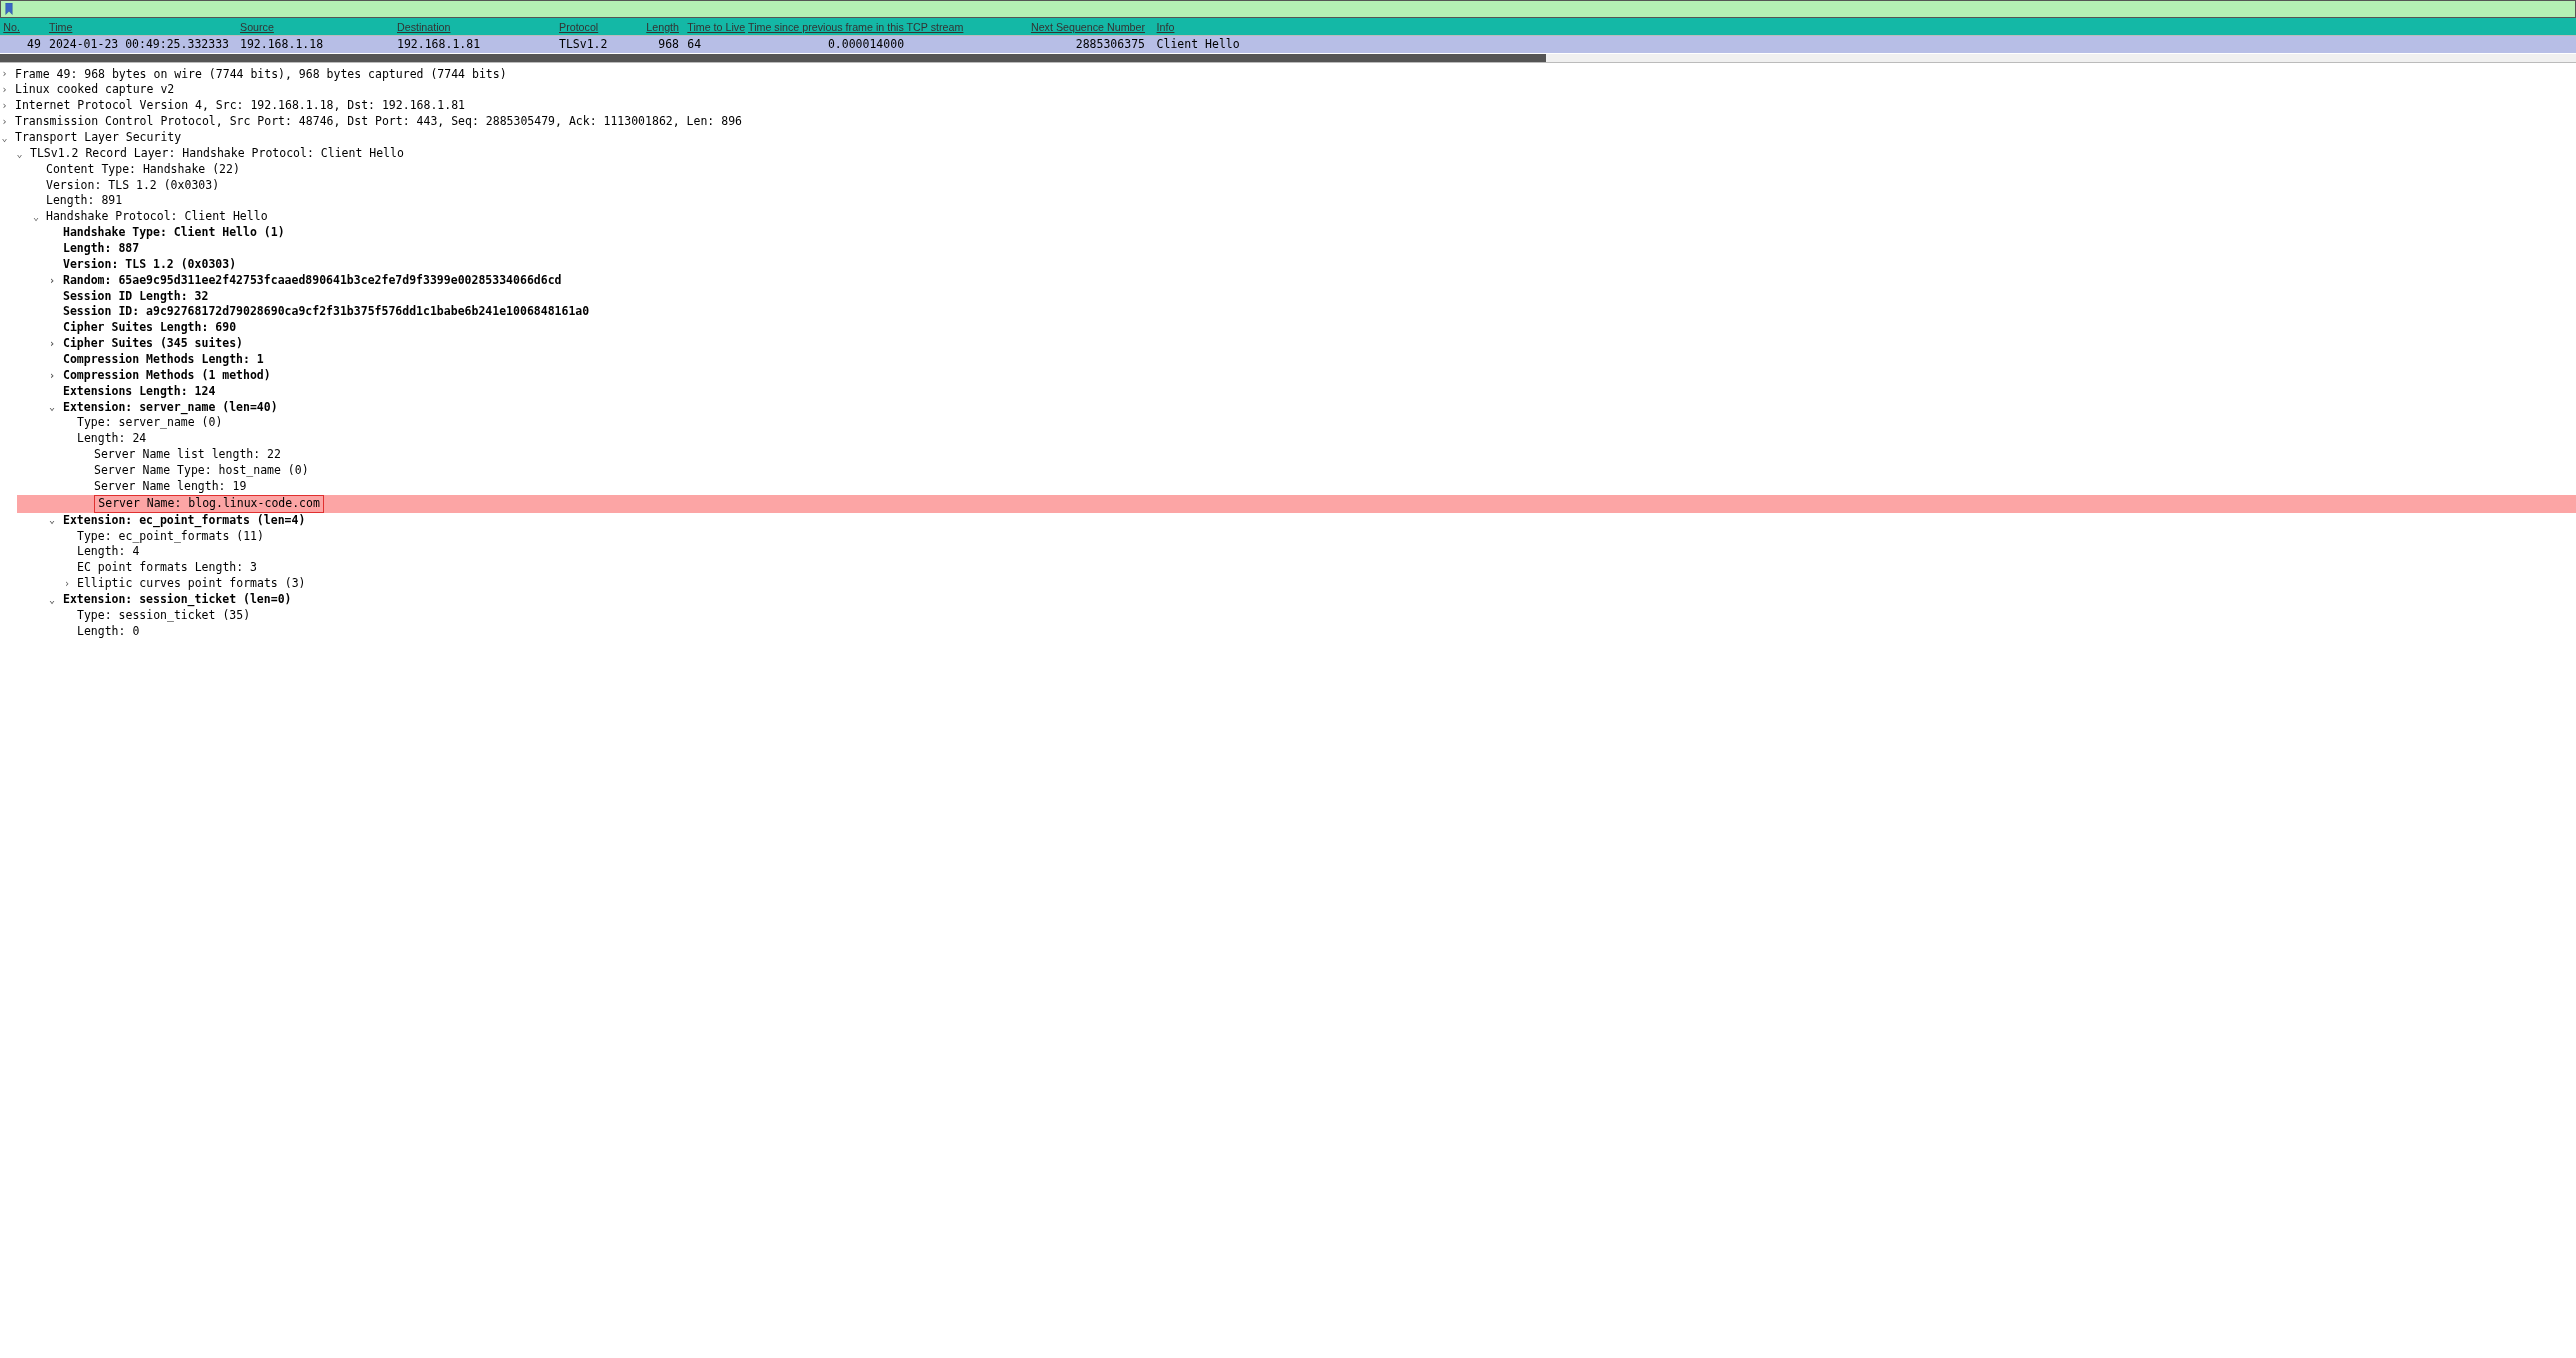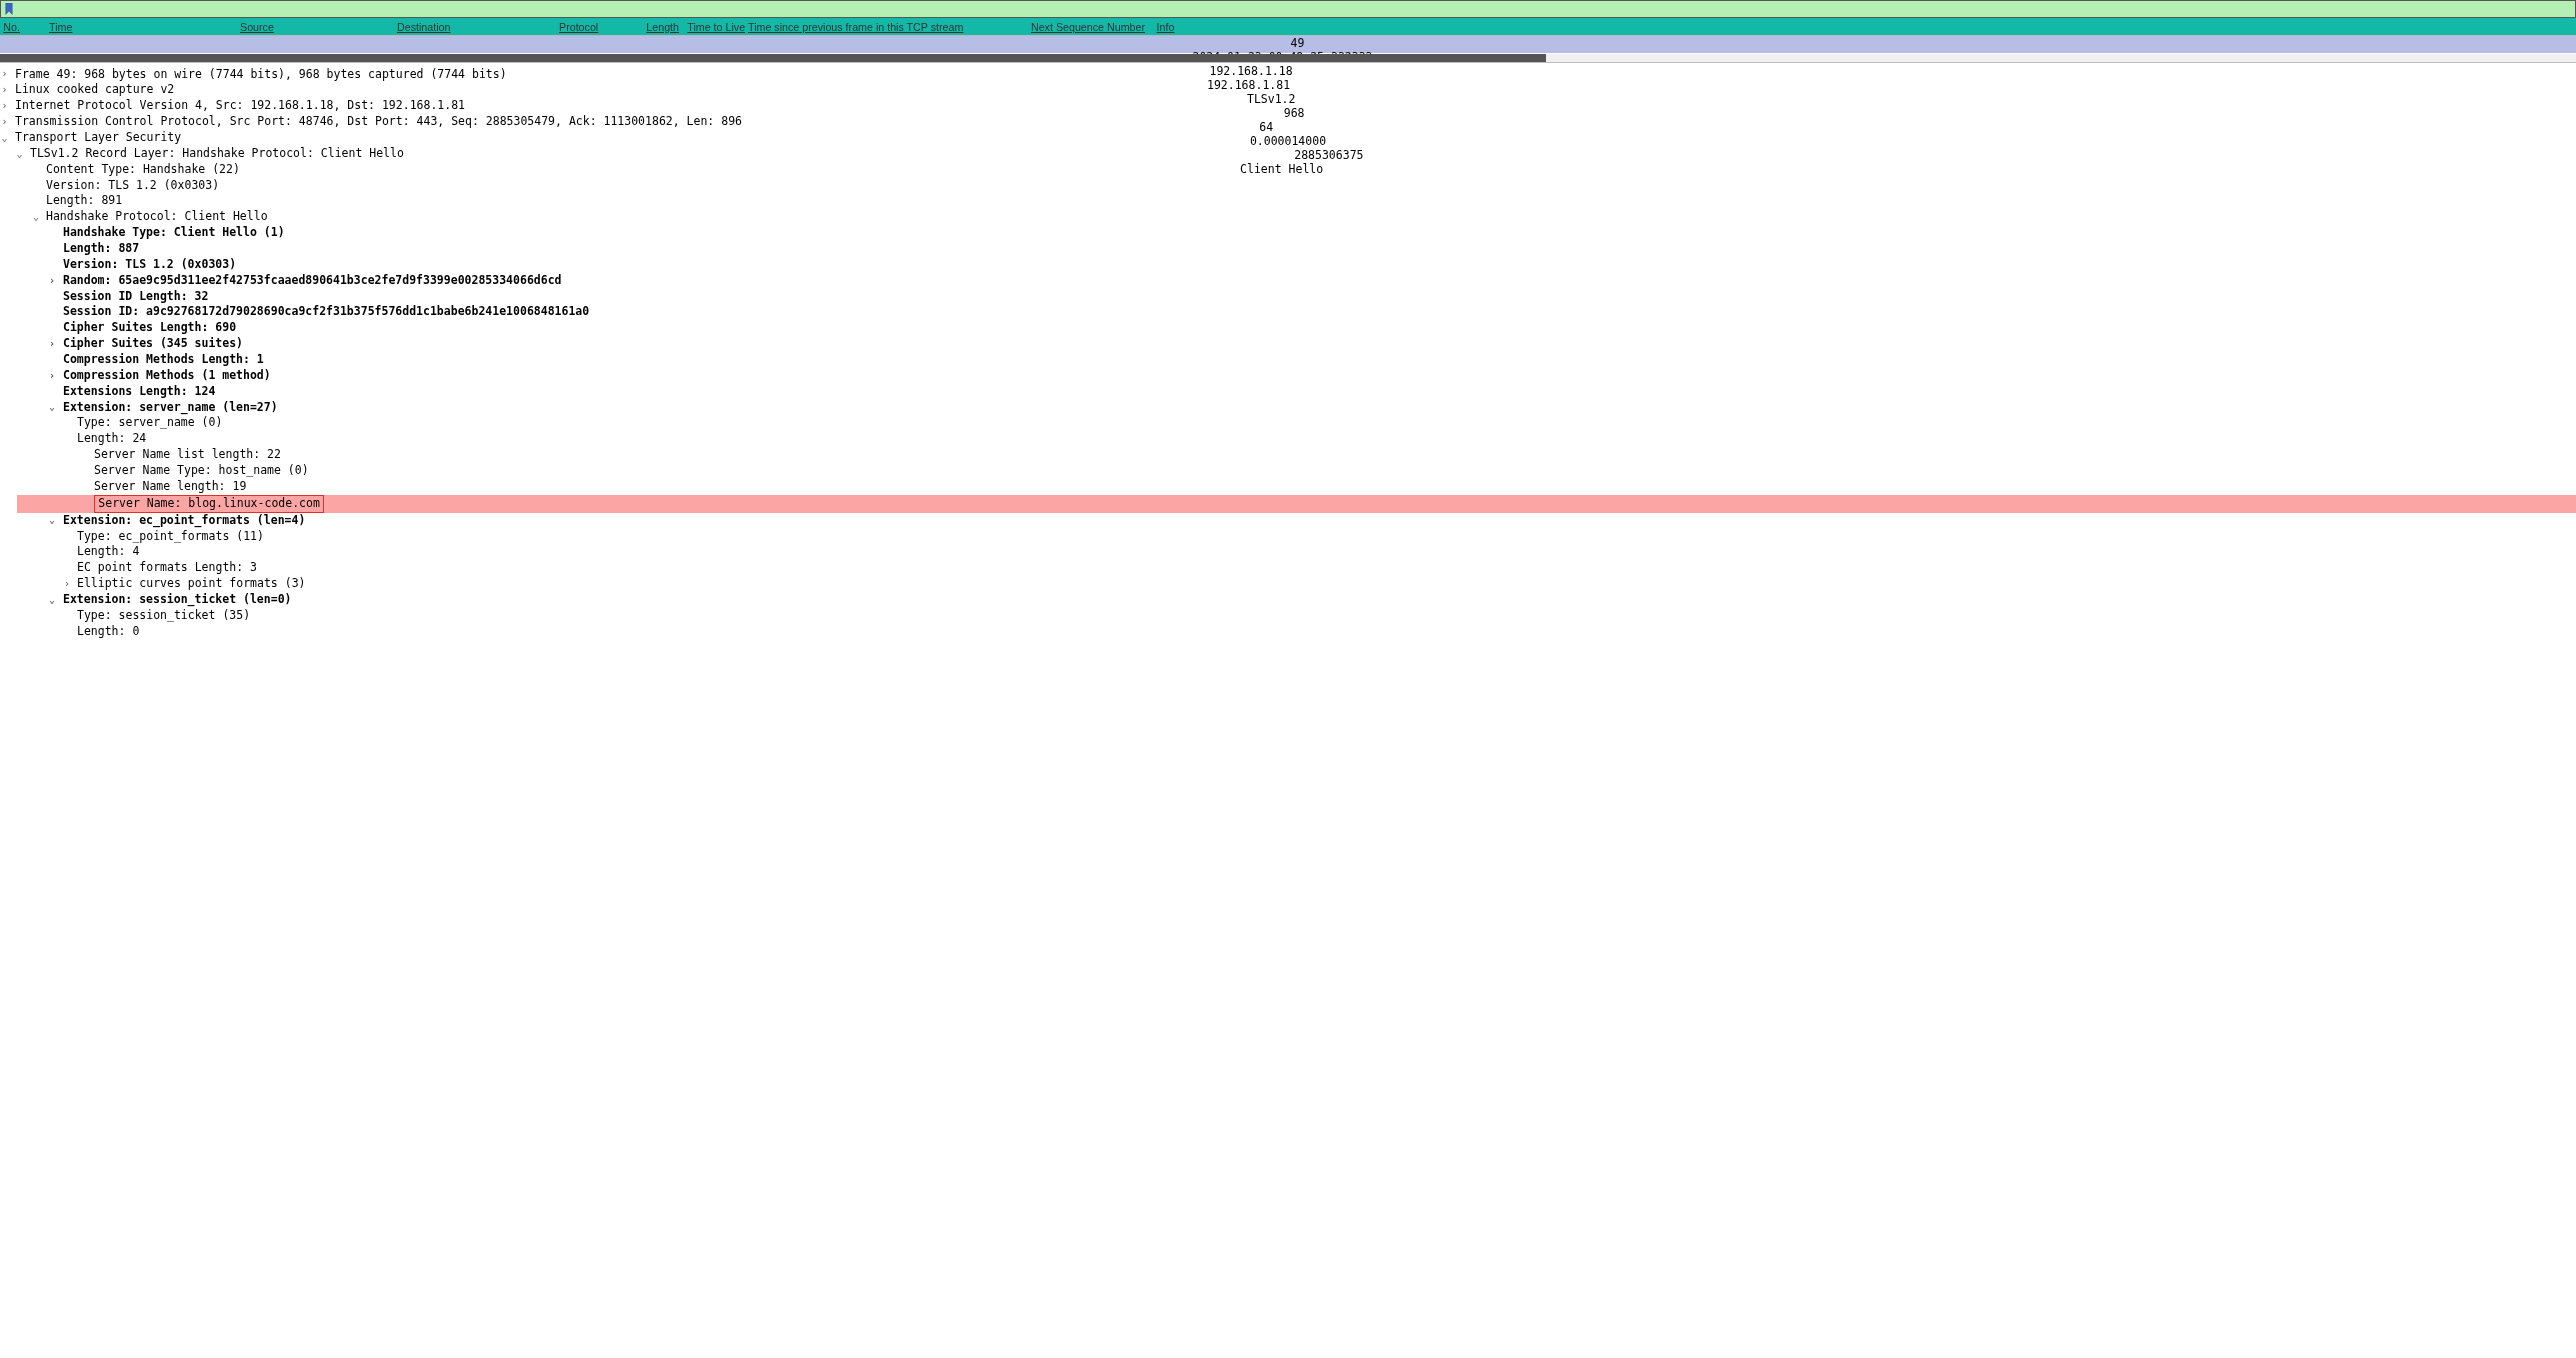--- a/index.html
+++ b/index.html
@@ -53,21 +53,20 @@
 .c-ttl { width:64px; padding-left:3.3px;}
 .c-delta { width:236px; }
 .c-seq { width:171px; text-align:right; padding-right:10px;}
 .c-info { width:99px; padding-left:1.6px;}
 .pkt-row {
   display:flex;
   background:#b7bee6;
   height:16.5px;
   align-items:center;
   font-size:11.5px;
-  flex-direction:column;
 }
 .pkt-row span { display:inline-block; }
 .pkt-row .c-no{ text-align:right; padding-right:8.2px;}
 .scroll-strip{
   height:8.2px;
   background:#f0f0f0;
   margin-top:1.6px;
   position:relative;
 }
 .scroll-thumb{
@@ -153,21 +152,21 @@
   <div class="node lvl3"><span>Version: TLS 1.2 (0x0303)</span></div>
   <div class="node lvl3"><span class="tw">›</span><span>Random: 65ae9c95d311ee2f42753fcaaed890641b3ce2fe7d9f3399e00285334066d6cd</span></div>
   <div class="node lvl3"><span>Session ID Length: 32</span></div>
   <div class="node lvl3"><span>Session ID: a9c92768172d79028690ca9cf2f31b375f576dd1c1babe6b241e1006848161a0</span></div>
   <div class="node lvl3"><span>Cipher Suites Length: 690</span></div>
   <div class="node lvl3"><span class="tw">›</span><span>Cipher Suites (345 suites)</span></div>
   <div class="node lvl3"><span>Compression Methods Length: 1</span></div>
   <div class="node lvl3"><span class="tw">›</span><span>Compression Methods (1 method)</span></div>
   <div class="node lvl3"><span>Extensions Length: 124</span></div>
 
-  <div class="node lvl3"><span class="tw">⌄</span><span>Extension: server_name (len=27)</span></div>
+  <div class="node lvl3"><span class="tw">⌄</span><span>Extension: server_name (len=40)</span></div>
   <div class="node lvl4"><span>Type: server_name (0)</span></div>
   <div class="node lvl4"><span>Length: 24</span></div>
   <div class="node lvl5"><span>Server Name list length: 22</span></div>
   <div class="node lvl5"><span>Server Name Type: host_name (0)</span></div>
   <div class="node lvl5"><span>Server Name length: 19</span></div>
   <div class="node lvl5">
       <div class="sel-row sel-wrap"><span class="redbox"><span>Server Name: blog.linux-code.com</span></span></div>
     </div>
 
   <div class="node lvl3"><span class="tw">⌄</span><span>Extension: ec_point_formats (len=4)</span></div>

